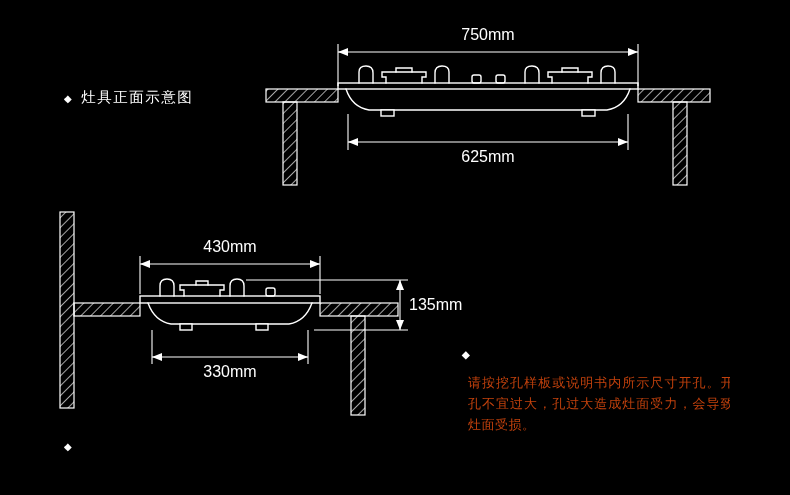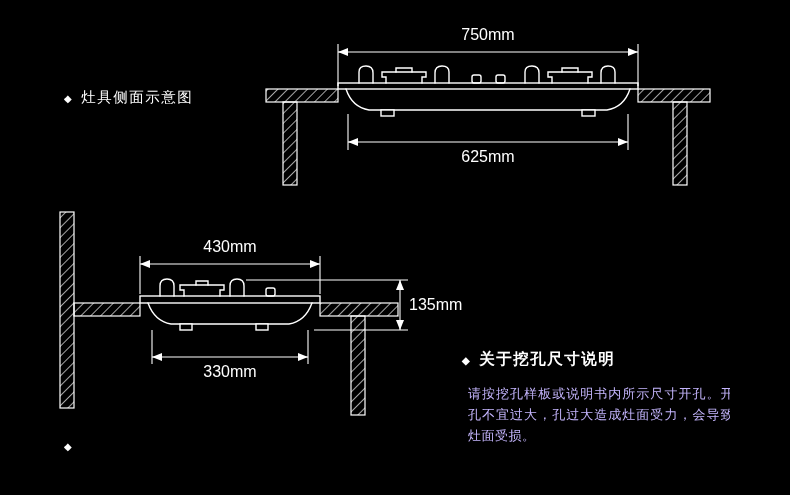--- a/index.html
+++ b/index.html
@@ -41,21 +41,21 @@
   .note-head {
     display: flex; align-items: center; gap: 8px;
     font-size: 15.5px; font-weight: bold; letter-spacing: 1.5px;
   }
   .note-body {
     margin: 13px 0 0 6px;
     width: 266px;
     font-size: 13px;
     line-height: 21px;
     letter-spacing: 0.5px;
-    color: #c4b5fd;
+    color: #c2410c;
     text-align: justify;
   }
 </style>
 </head>
 <body>
 
 <div class="stage">
 
   <svg width="790" height="495" viewBox="0 0 790 495">
     <defs>
@@ -157,28 +157,27 @@
         <line x1="152" y1="357" x2="308" y2="357" class="thin"></line>
         <polygon points="152,357 162,353 162,361" class="arrow"></polygon>
         <polygon points="308,357 298,353 298,361" class="arrow"></polygon>
         <text x="230" y="377" text-anchor="middle" class="dim">330mm</text>
       </g>
     </g>
   </svg>
 
   <div class="label front-label">
     <span class="bullet">◆</span>
-    <span>灶具侧面示意图</span>
+    <span>灶具正面示意图</span>
   </div>
 
   <div class="label side-label">
     <span class="bullet">◆</span>
   </div>
 
   <div class="note">
     <div class="note-head">
       <span class="bullet">◆</span>
-      <span>关于挖孔尺寸说明</span>
     </div>
     <p class="note-body">请按挖孔样板或说明书内所示尺寸开孔。开孔不宜过大，孔过大造成灶面受力，会导致灶面受损。</p>
   </div>
 
 </div>
 
 </body></html>

